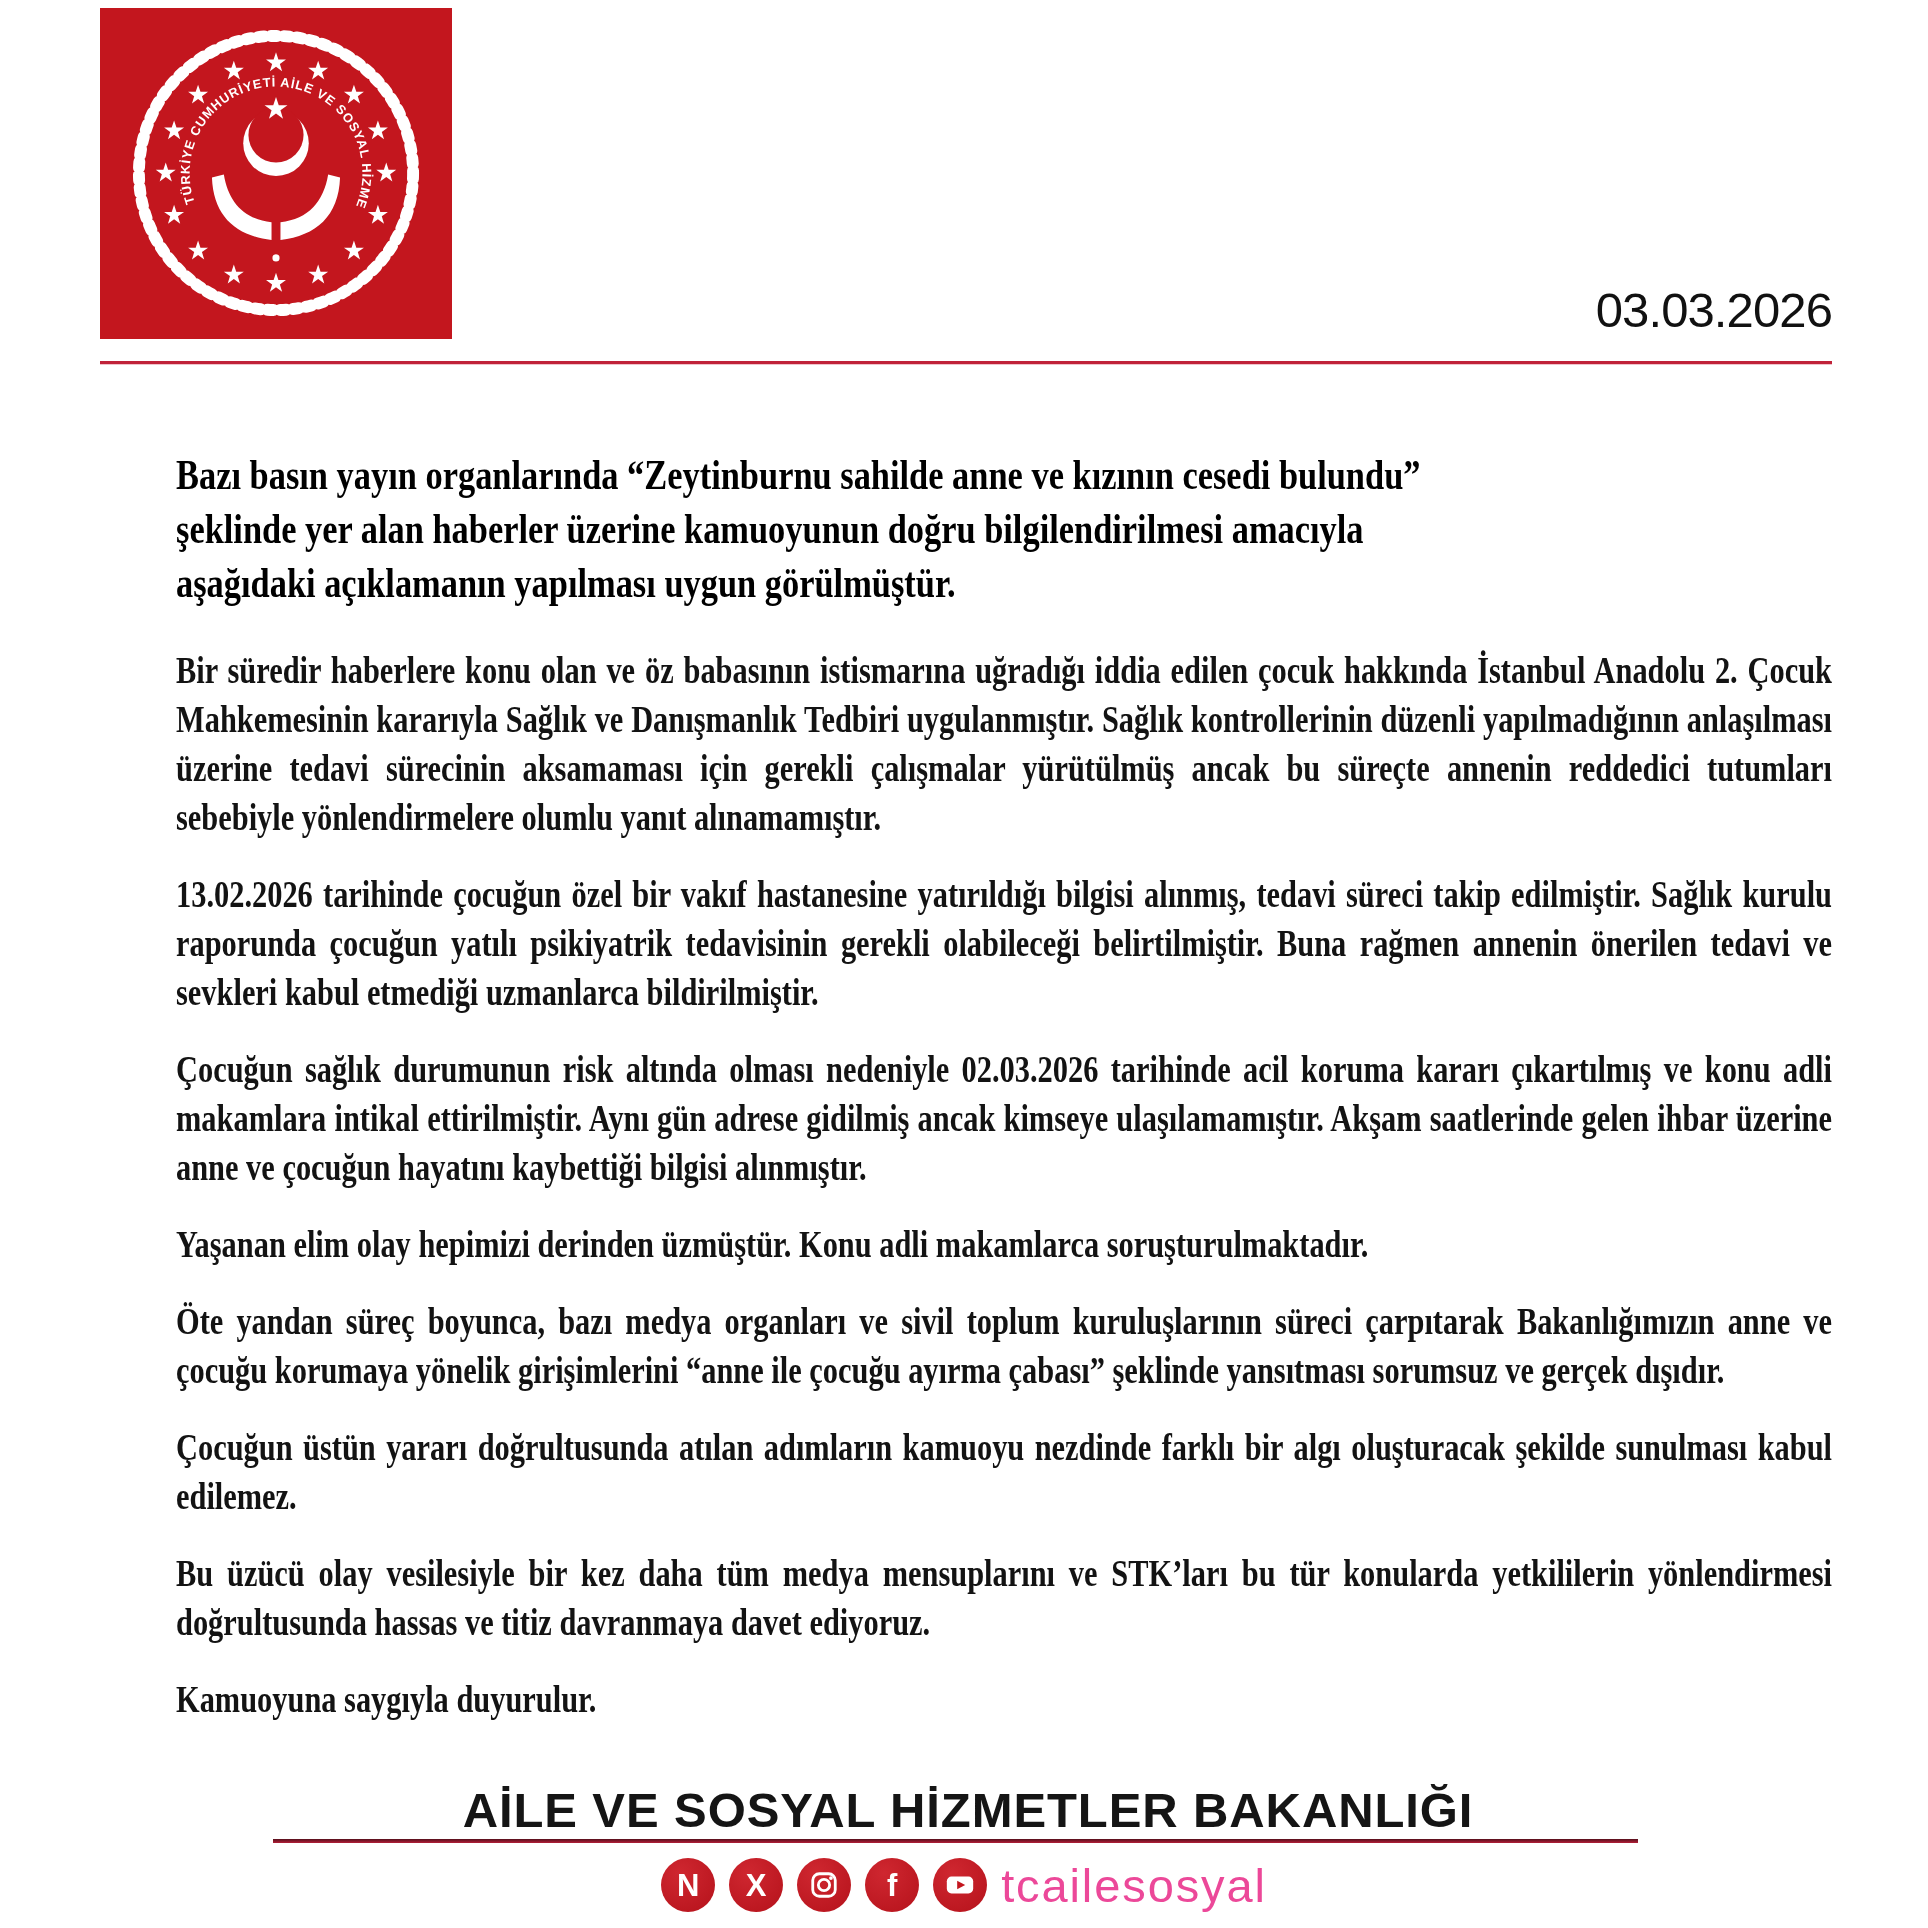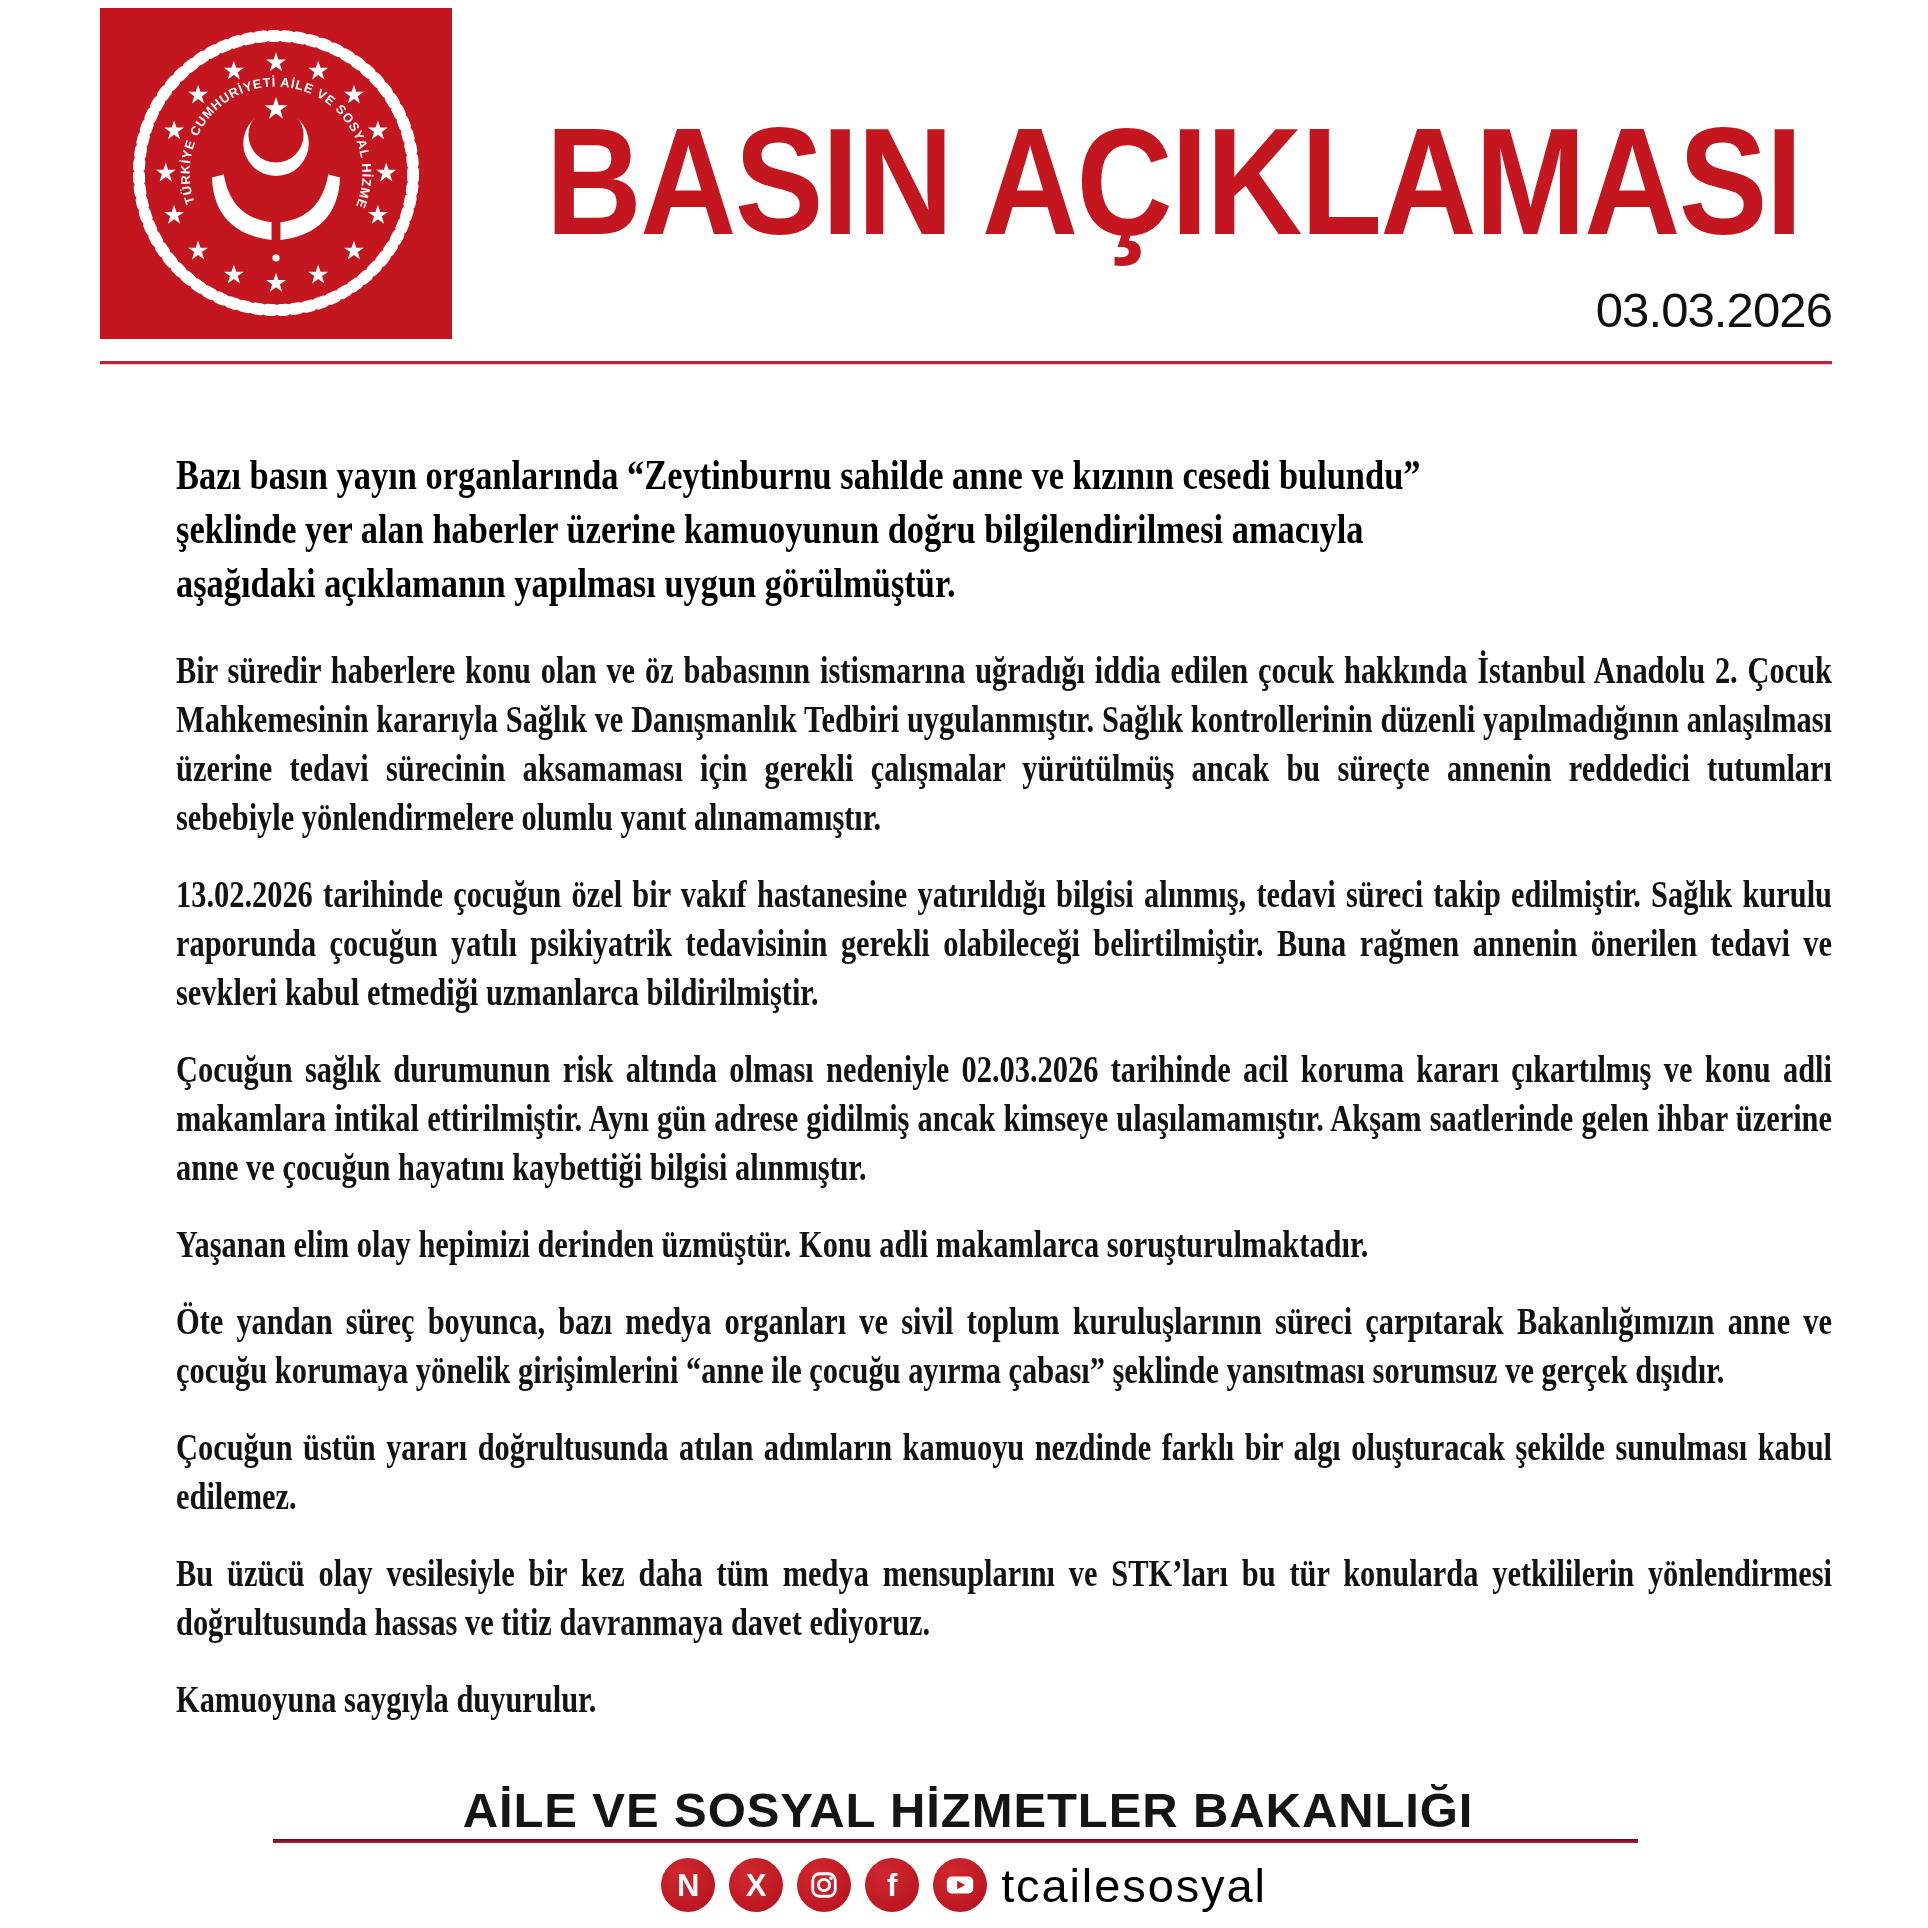--- a/index.html
+++ b/index.html
@@ -53,21 +53,21 @@
     justify-content:center;align-items:center;gap:14px;height:56px;
   }
   .sicon{
     width:54px;height:54px;border-radius:50%;
     background:radial-gradient(circle at 35% 28%,#cf2730,#b5121b);
     color:#fff;display:flex;align-items:center;justify-content:center;
     font-weight:bold;font-size:31px;line-height:1;
   }
   .sicon svg{display:block;}
   .social-handle{
-    font-size:47px;color:#000000;letter-spacing:1.9px;
+    font-size:47px;color:#ec4899;letter-spacing:1.9px;
     font-weight:normal;
   }
 </style>
 </head>
 <body>
 
 <div class="page">
 
   <div class="logo-square">
     <svg width="298" height="298" viewBox="0 0 200 200">
@@ -140,23 +140,20 @@
         <polygon points="0,-7 1.6,-2.2 6.7,-2.2 2.6,0.8 4.1,5.7 0,2.7 -4.1,5.7 -2.6,0.8 -6.7,-2.2 -1.6,-2.2"></polygon>
       </g>
 
       <g fill="#ffffff">
         <path d="M57,103 C58,129 73,142 97,145 L97,133 C78,131 68,119 65,101 Z"></path>
         <path d="M143,103 C142,129 127,142 103,145 L103,133 C122,131 132,119 135,101 Z"></path>
       </g>
     </svg>
   </div>
 
-  <div class="masthead-title">
-    <span>BASIN AÇIKLAMASI</span>
-  </div>
 
   <div class="masthead-date">03.03.2026</div>
 
   <div class="rule-top"></div>
 
   <div class="content">
     <div class="content-inner">
       <p class="intro">Bazı basın yayın organlarında “Zeytinburnu sahilde anne ve kızının cesedi bulundu”
 şeklinde yer alan haberler üzerine kamuoyunun doğru bilgilendirilmesi amacıyla
 aşağıdaki açıklamanın yapılması uygun görülmüştür.</p>

